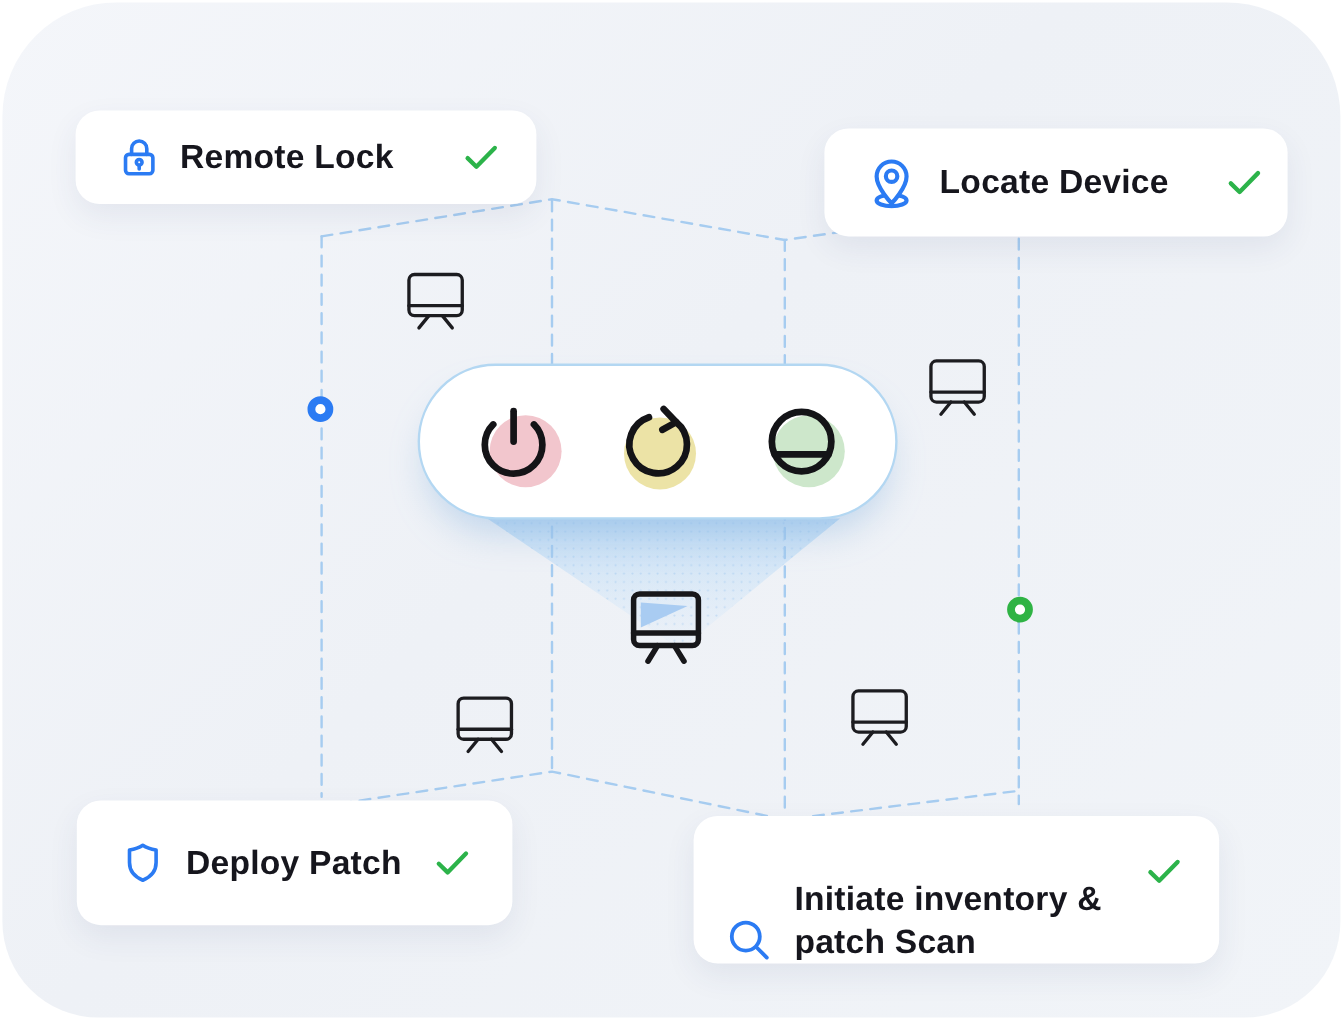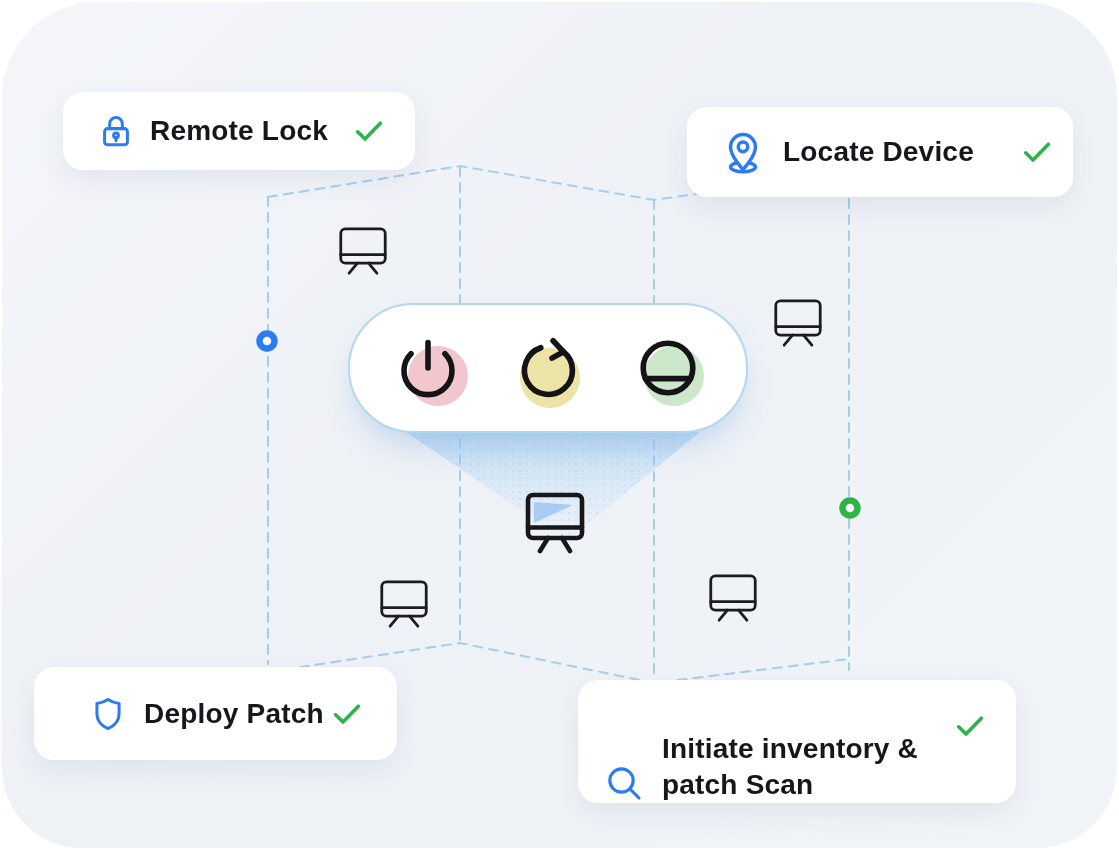--- a/index.html
+++ b/index.html
@@ -29,25 +29,25 @@
   .blob--restart{left:4px;top:12px;}
   .blob--shutdown{left:8px;top:10px;}
 
   .card{position:absolute;z-index:4;display:flex;align-items:center;background:#ffffff;
         border-radius:20px;box-sizing:border-box;
         box-shadow:0 10px 26px rgba(45,70,110,0.08);}
   .card-label{font-size:28px;font-weight:600;color:#16161d;line-height:1.28;letter-spacing:0.2px;}
   .cicon{display:flex;align-items:center;justify-content:center;}
   .check{margin-left:auto;display:flex;align-items:center;}
   .check svg{display:block;}
-  .card--remote{left:63px;top:92px;width:352px;height:78px;padding:0 30px 0 34px;}
+  .card--remote{left:63px;top:92px;width:384px;height:78px;padding:0 30px 0 34px;}
   .card--remote .cicon{margin-right:15px;}
   .card--locate{left:687px;top:107px;width:386px;height:90px;padding:0 20px 0 34px;}
   .card--locate .cicon{margin-right:18px;}
-  .card--deploy{left:34px;top:667px;width:363px;height:93px;padding:0 34px 0 55px;}
+  .card--deploy{left:64px;top:667px;width:363px;height:104px;padding:0 34px 0 36px;}
   .card--deploy .cicon{margin-right:17px;}
   .card--initiate{left:578px;top:680px;width:438px;height:123px;padding:0 30px 0 26px;align-items:flex-end;}
   .card--initiate .cicon{margin-right:18px;}
   .card--initiate .card-label{max-width:300px;}
   .card--initiate .check{align-self:flex-start;margin-top:30px;}
 </style>
 </head>
 <body>
 
 <div class="canvas">

